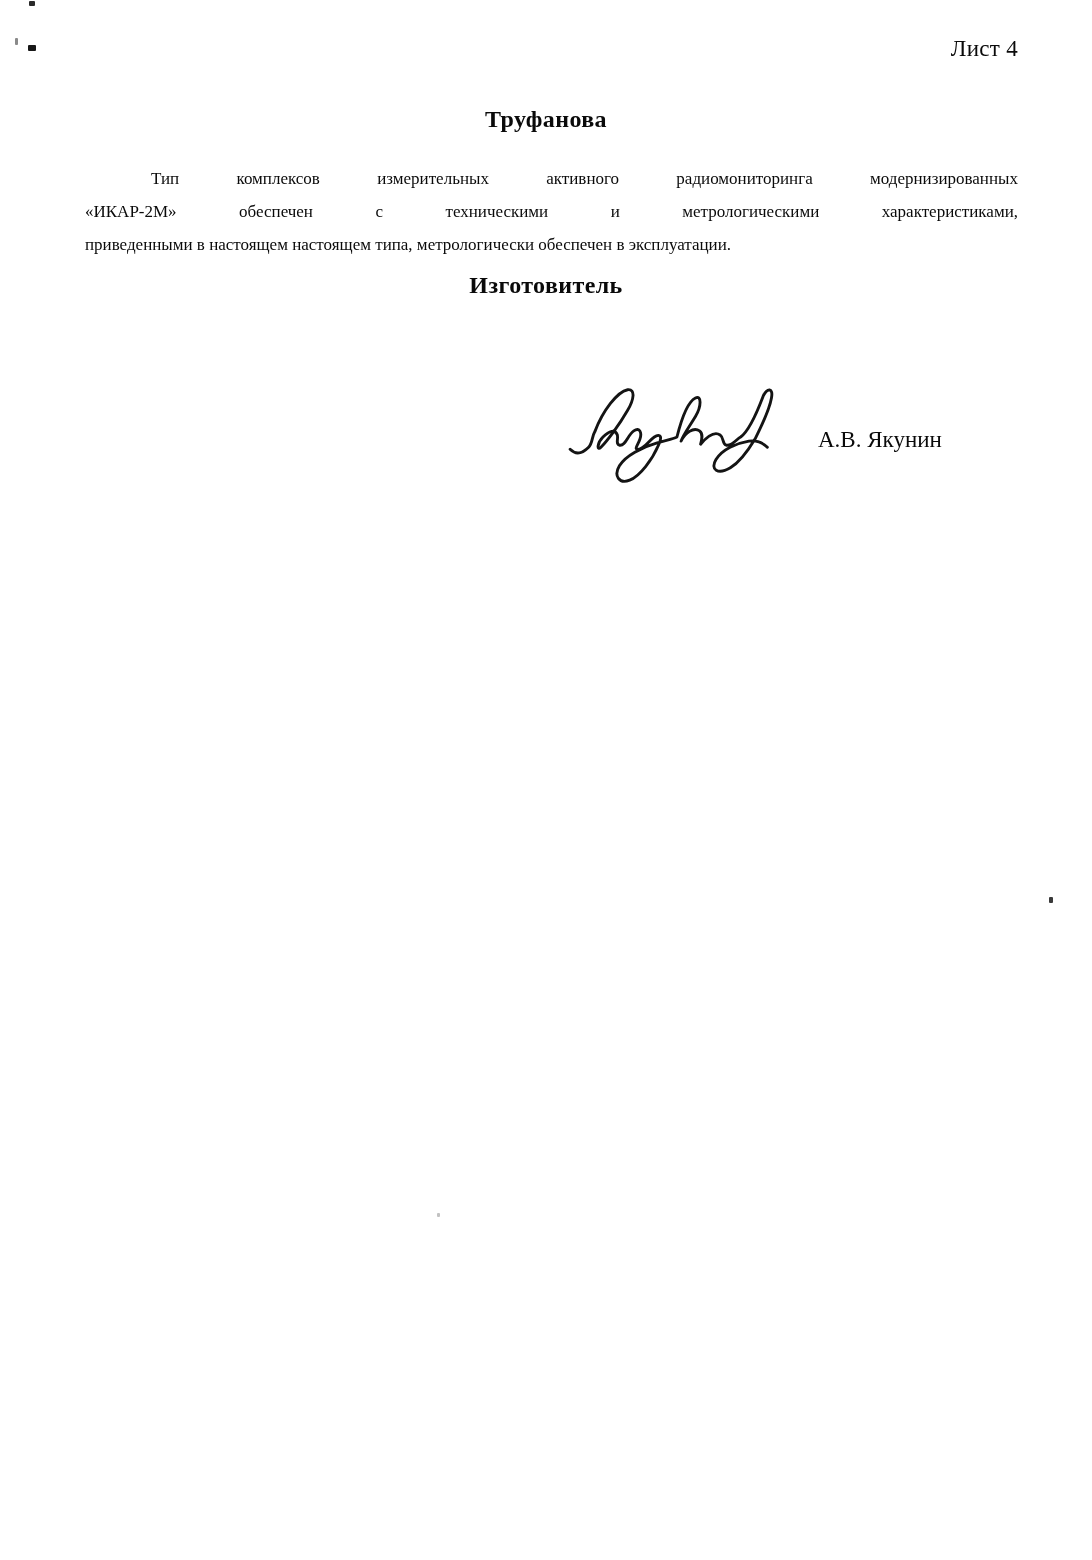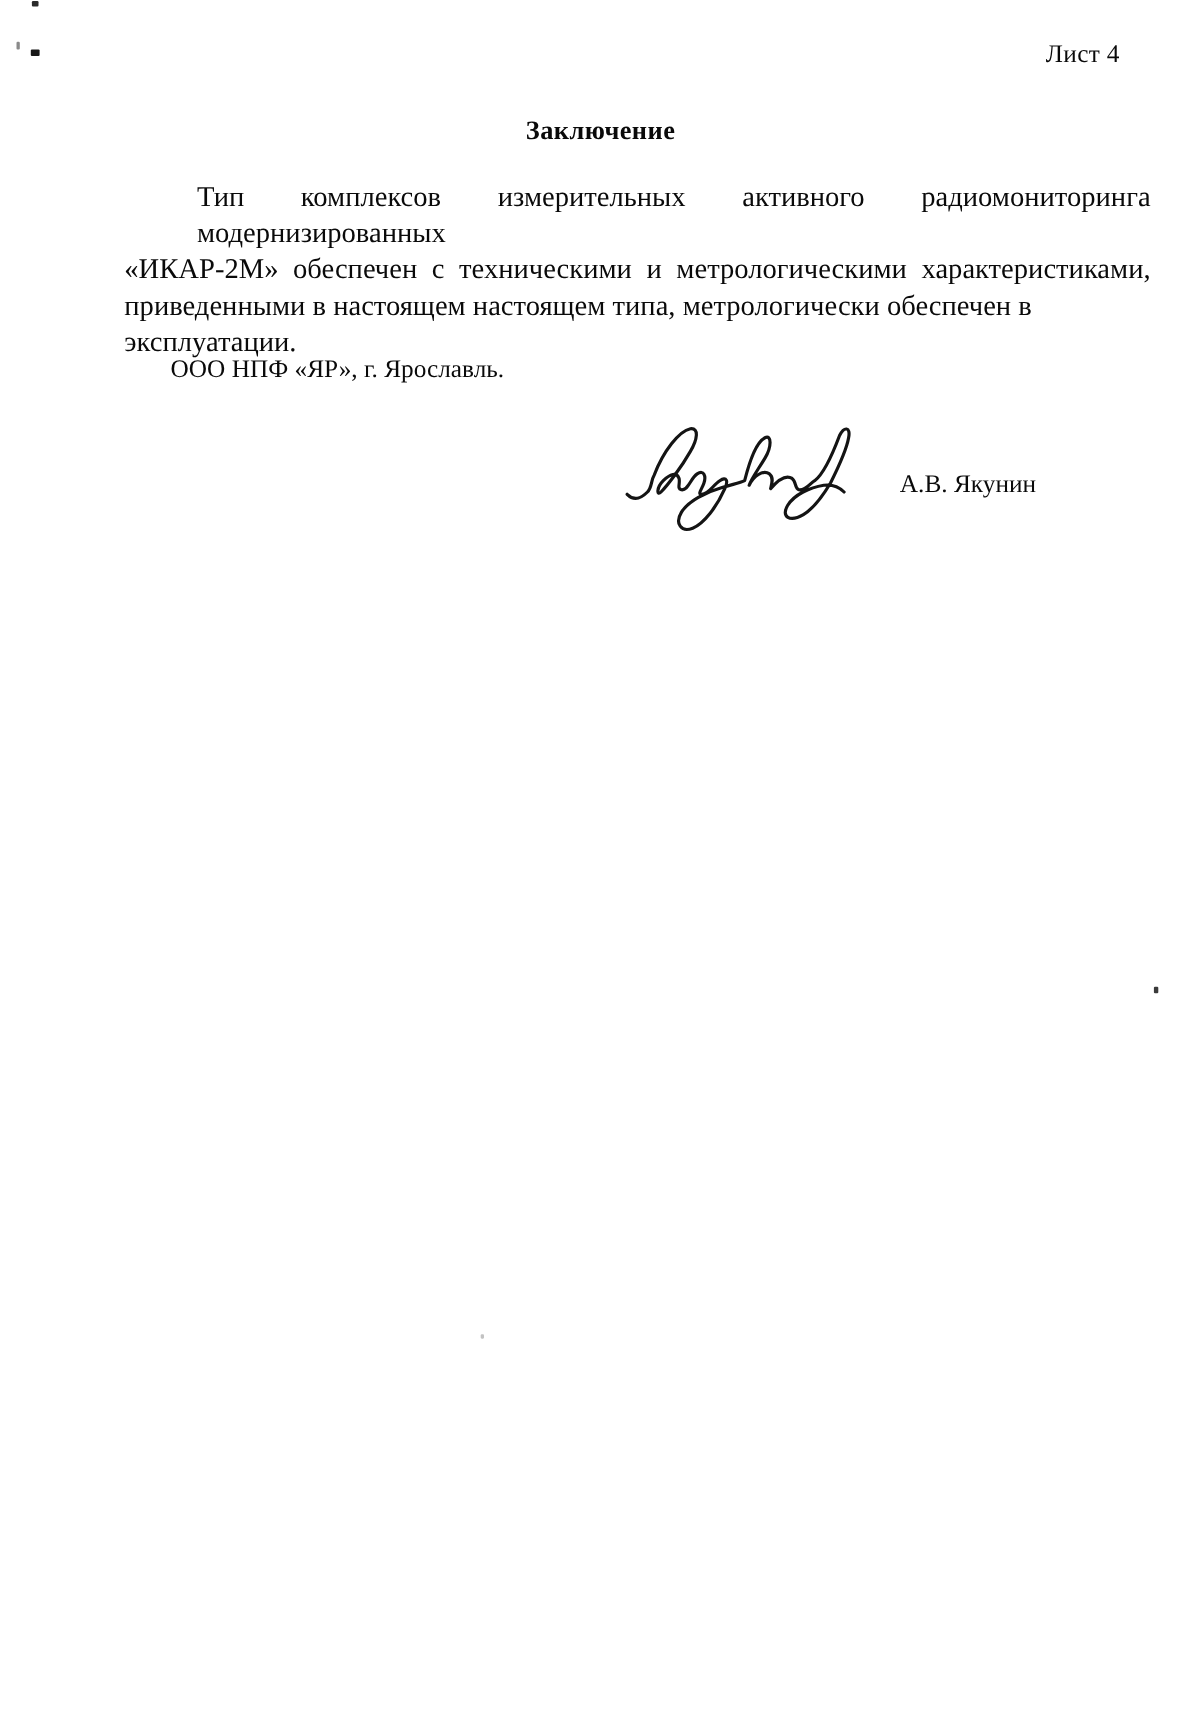--- a/index.html
+++ b/index.html
@@ -32,23 +32,22 @@
     font-size: 24px;
     letter-spacing: 0.4px;
   }
   .heading-conclusion { top: 106px; }
   .heading-manufacturer { top: 272px; }
   .paragraph {
     position: absolute;
     left: 85px;
     top: 162px;
     width: 933px;
-    font-size: 26px;
+    font-size: 17px;
     line-height: 33px;
-    margin-left: 28px;
   }
   .para-line {
     text-align: justify;
     text-align-last: justify;
     white-space: normal;
   }
   .para-line.first {
     padding-left: 66px;
   }
   .para-line.last {
@@ -92,31 +91,31 @@
   .a4 { left: 1049px; top: 897px; width: 4px; height: 6px; background: #3a3a3a; }
   .a5 { left: 437px; top: 1213px; width: 3px; height: 4px; background: #c2c2c2; }
 </style>
 </head>
 <body>
 
 <div class="page">
 
   <div class="sheet-label">Лист 4</div>
 
-  <div class="heading heading-conclusion">Заключение</div>
+  <div class="heading heading-conclusion">Труфанова</div>
 
   <div class="paragraph">
     <div class="para-line first">Тип комплексов измерительных активного радиомониторинга модернизированных</div>
     <div class="para-line">«ИКАР-2М» обеспечен с техническими и метрологическими характеристиками,</div>
     <div class="para-line last">приведенными в настоящем настоящем типа, метрологически обеспечен в эксплуатации.</div>
   </div>
 
+  <div class="heading heading-manufacturer">Изготовитель</div>
 
   <div class="address-block">
-    <div>ООО НПФ «ЯР», г. Ярославль.</div>
   </div>
 
 
   <div class="signature">
     <svg viewBox="0 0 220 100" xmlns="http://www.w3.org/2000/svg" fill="none" stroke="#141414" stroke-width="2.8" stroke-linecap="round" stroke-linejoin="round">
       <path d="M4,62
                C10,68 16,66 22,60
                C26,56 25,50 28,45
                C36,24 50,6 60,4
                C68,3 66,14 60,24

